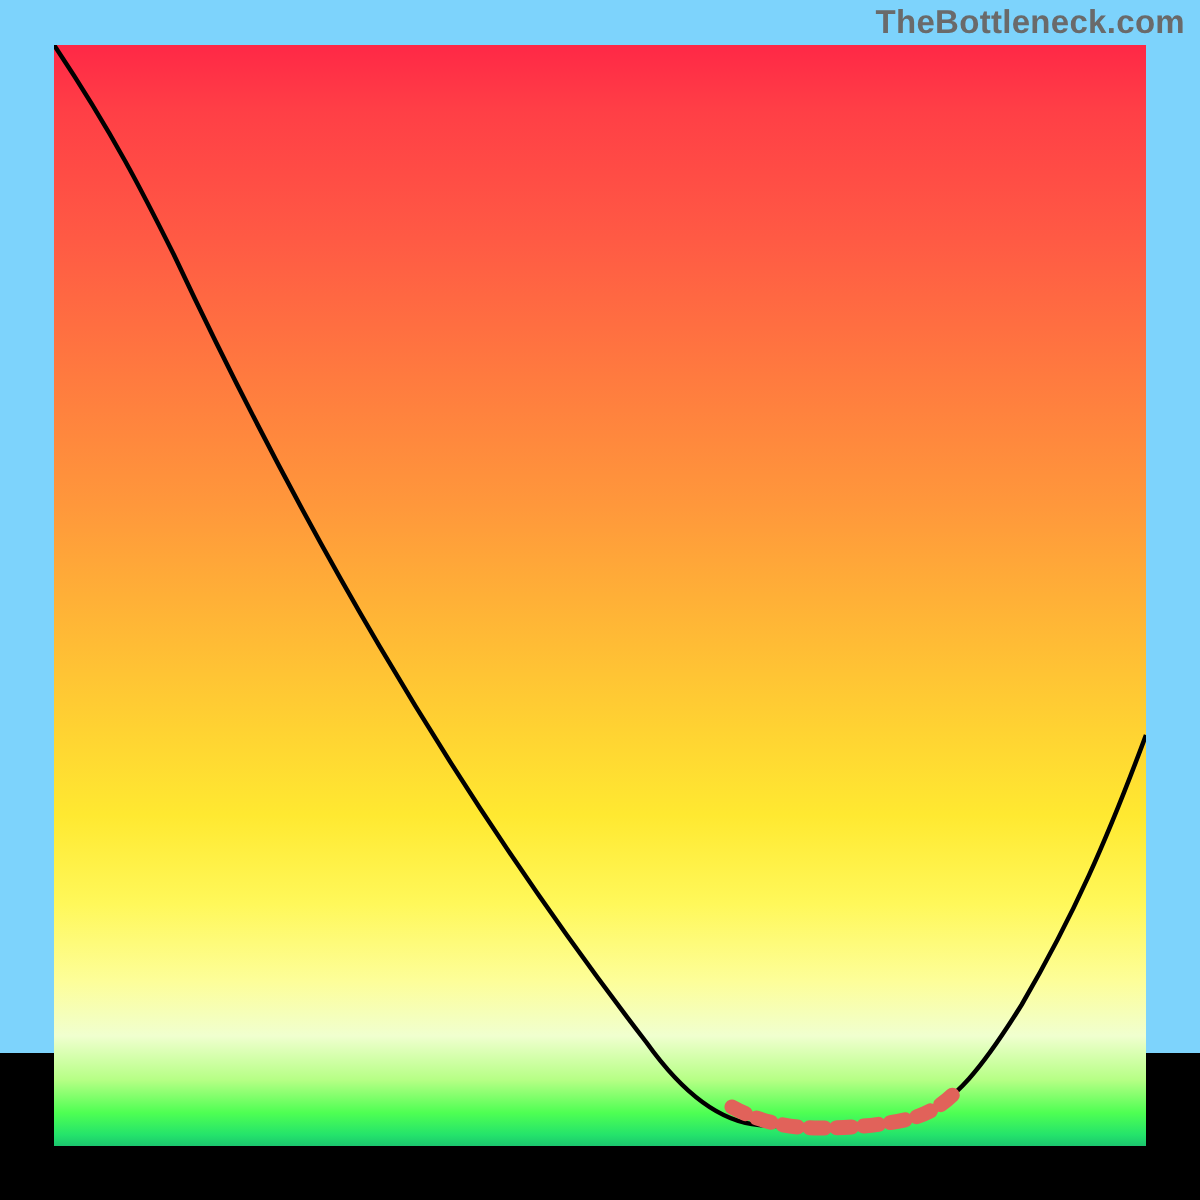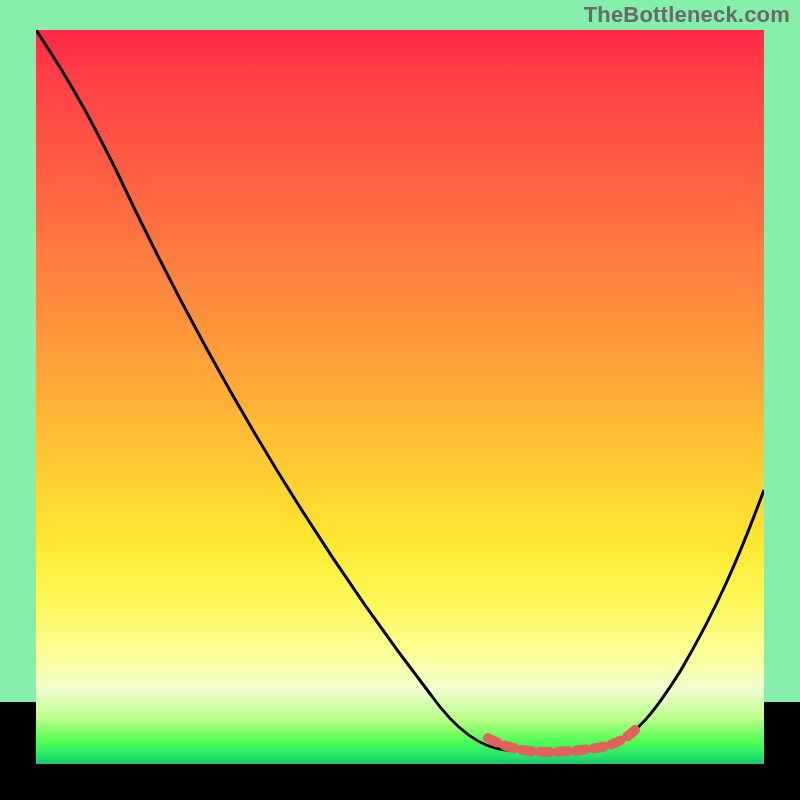--- a/index.html
+++ b/index.html
@@ -7,21 +7,21 @@
     padding: 0;
     width: 800px;
     height: 800px;
     background: #000000;
     overflow: hidden;
   }
   .outer {
     position: relative;
     width: 800px;
     height: 702px;
-    background: #86efac;
+    background: #7dd3fc;
   }
   .watermark {
     position: absolute;
     top: 2px;
     right: 10px;
     font-family: Arial, Helvetica, sans-serif;
     font-size: 22px;
     font-weight: 600;
     color: #6a6a6a;
     letter-spacing: 0.2px;

